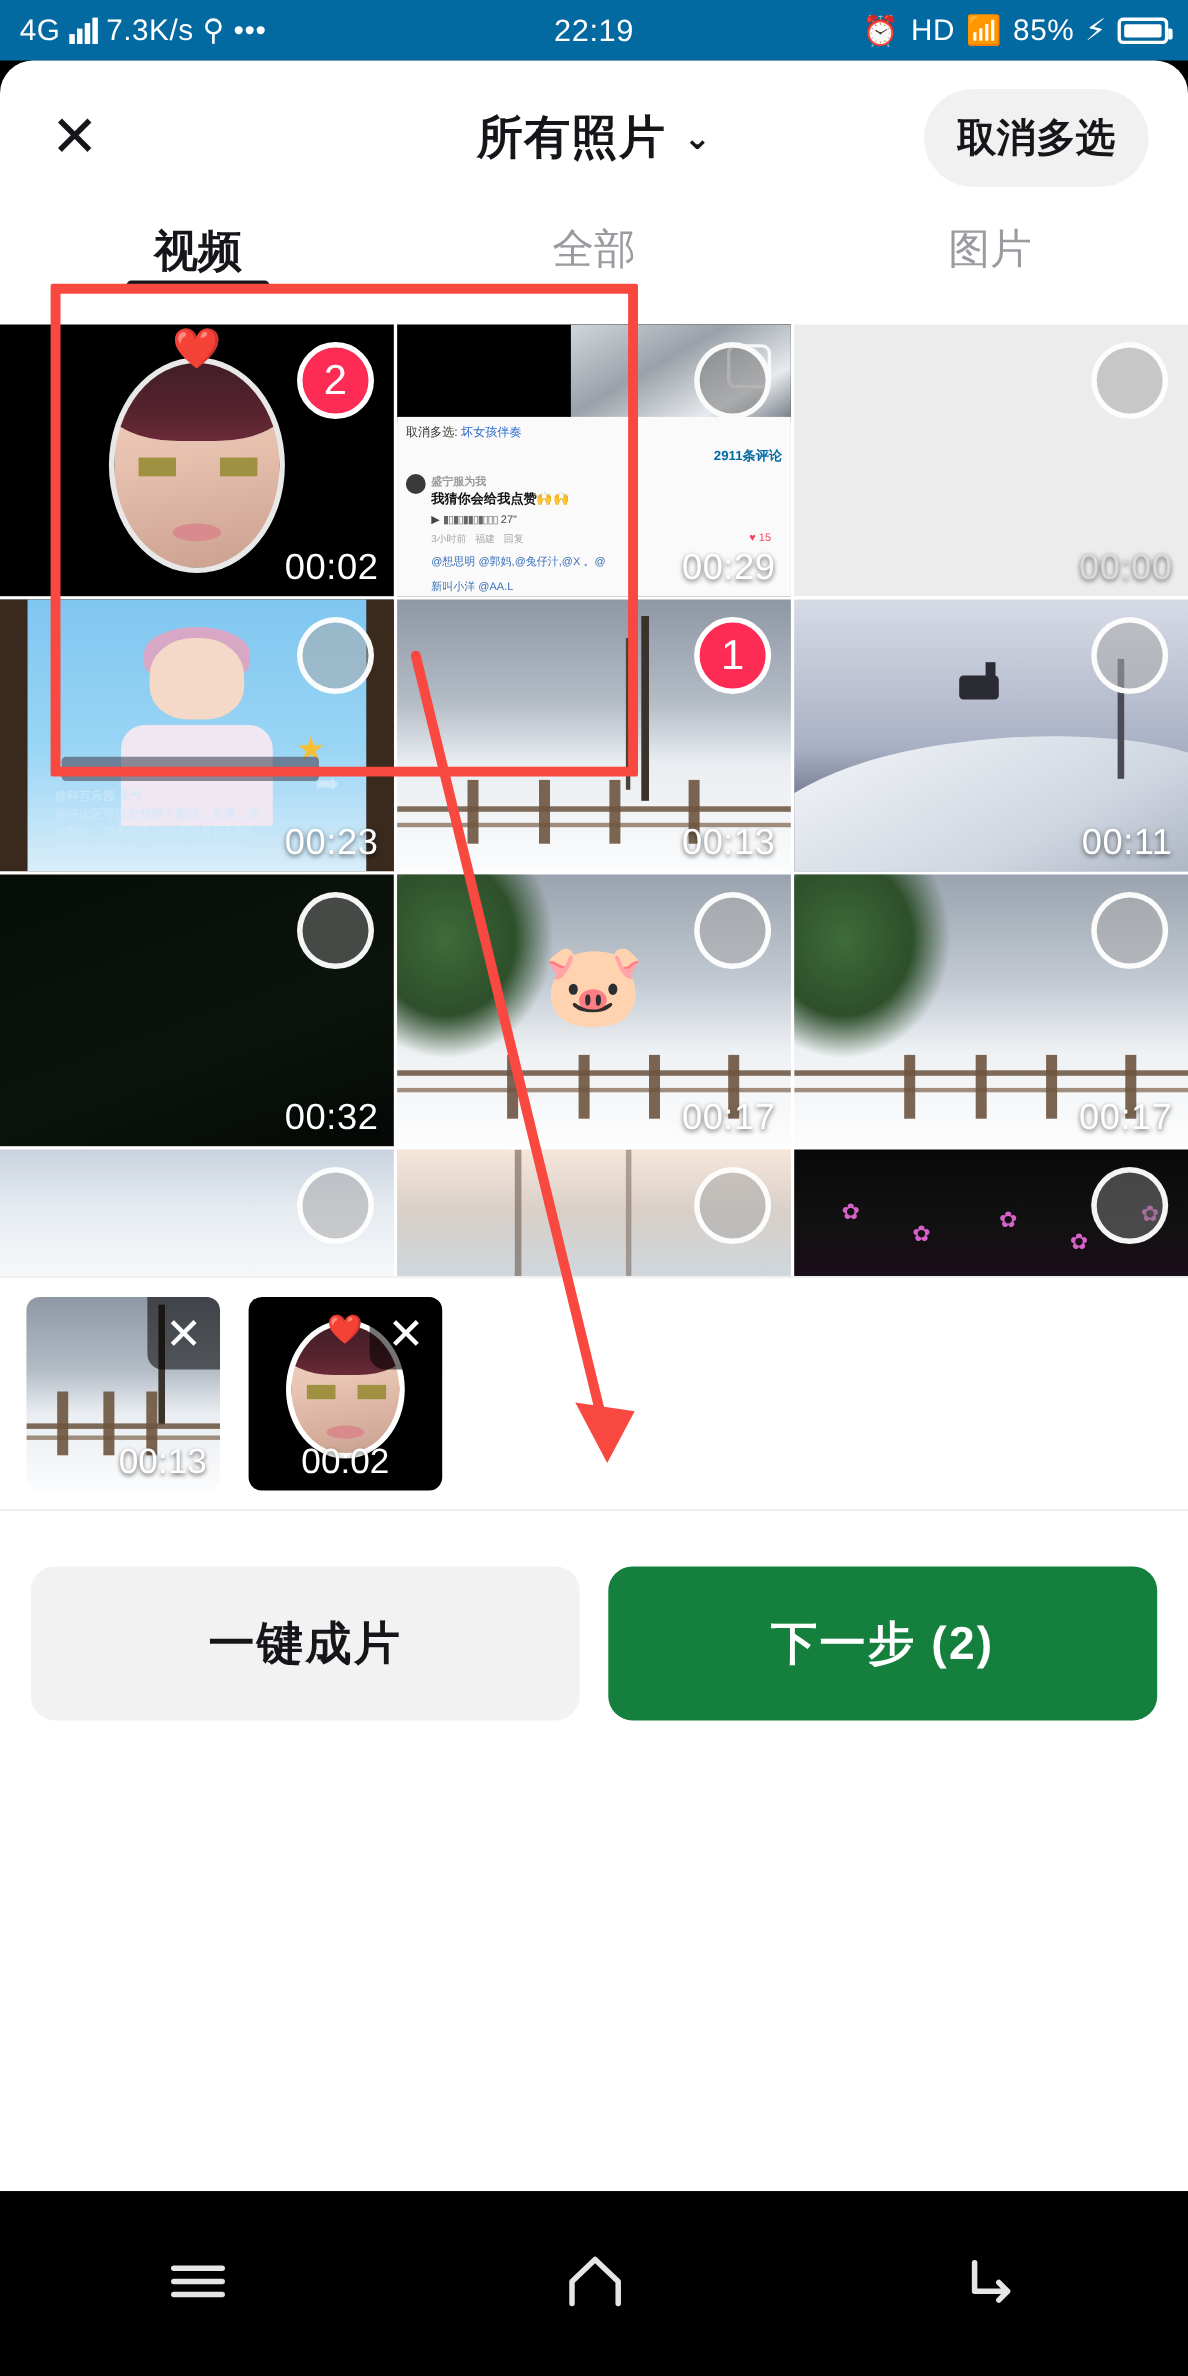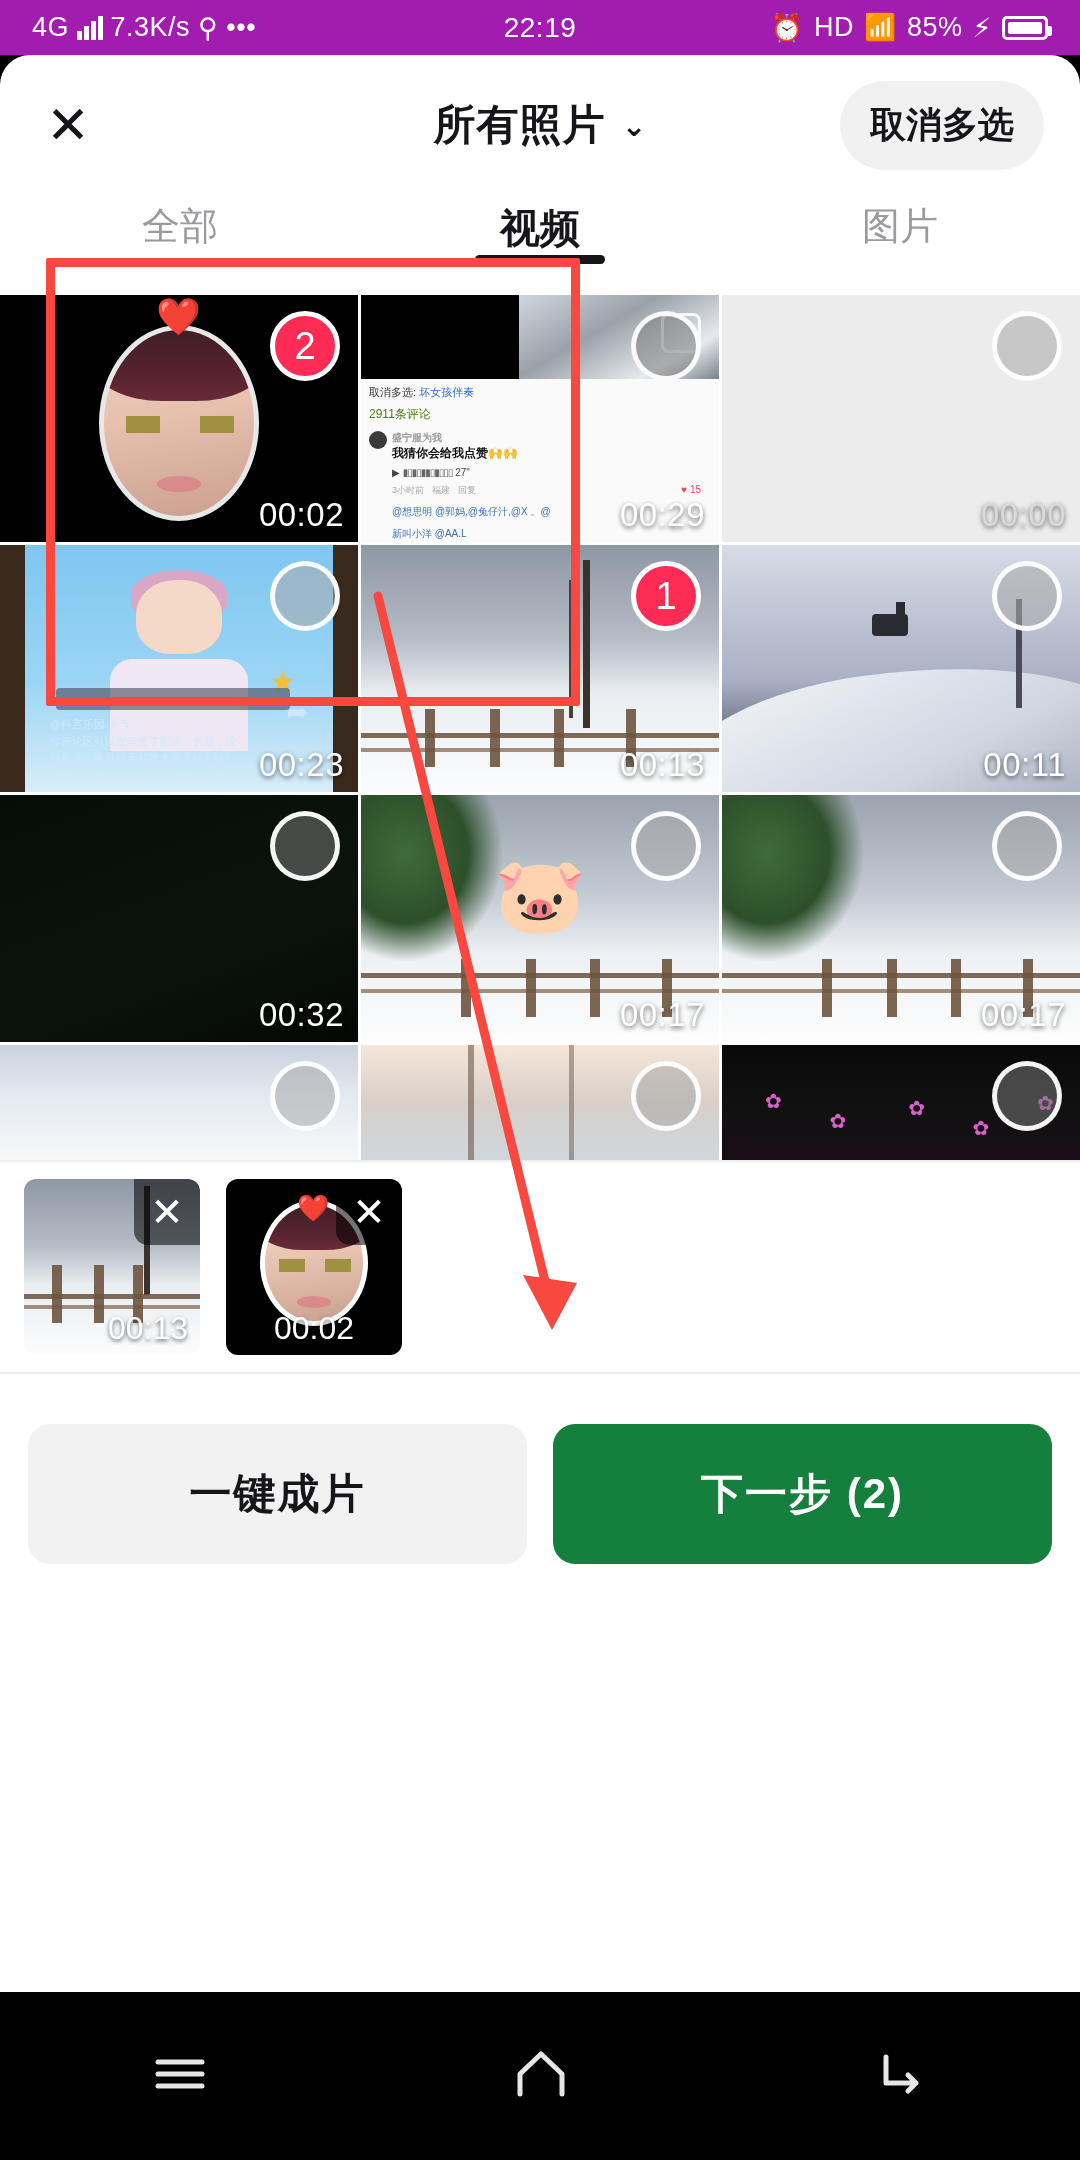--- a/index.html
+++ b/index.html
@@ -4,22 +4,22 @@
 <style>
   * { margin:0; padding:0; box-sizing:border-box; }
   html,body { width:1080px; height:2160px; }
   body {
     font-family:"Liberation Sans","DejaVu Sans",sans-serif;
     background:#000; overflow:hidden; position:relative;
   }
 
   
   .statusbar{
-    height:55px;width:1080px;background:#a21caf;color:#fff;
-    display:flex;align-items:center;padding:0 32px;font-size:27px;letter-spacing:.5px;
+    height:55px;width:1080px;background:#0369a1;color:#fff;
+    display:flex;align-items:center;padding:0 18px;font-size:27px;letter-spacing:.5px;
   }
   .sb-left{display:flex;align-items:center;gap:8px;}
   .sb-center{position:absolute;left:0;right:0;text-align:center;font-size:28px;font-weight:500;pointer-events:none;}
   .sb-right{margin-left:auto;display:flex;align-items:center;gap:10px;z-index:2;}
   .bars{display:inline-flex;align-items:flex-end;gap:2.5px;height:24px;}
   .bars i{display:block;width:4.5px;background:#fff;}
   .bars i:nth-child(1){height:9px}.bars i:nth-child(2){height:14px}
   .bars i:nth-child(3){height:19px}.bars i:nth-child(4){height:24px}
   .batt{width:46px;height:24px;border:3px solid #fff;border-radius:5px;position:relative;}
   .batt::after{content:"";position:absolute;right:-7px;top:7px;width:4px;height:10px;background:#fff;border-radius:0 2px 2px 0;}
@@ -92,21 +92,21 @@
   .heart{position:absolute;left:50%;top:4px;transform:translateX(-50%);font-size:36px;line-height:1;}
 
   
   .cscreen{position:absolute;inset:0;background:#fff;}
   .cs-top{position:absolute;left:0;right:0;top:0;height:36%;background:#000;}
   .cs-img{position:absolute;right:0;top:0;width:56%;height:36%;
     background:linear-gradient(150deg,#cfd6dc 0%,#9aa1a8 40%,#e7eaee 75%,#6f7780 100%);}
   .cs-body{position:absolute;left:0;right:0;top:34%;bottom:0;background:#fafafa;padding:6px 8px;}
   .cs-l{font-size:11px;color:#333;white-space:nowrap;overflow:hidden;}
   .cs-blue{color:#2f6fd0;font-weight:400;}
-  .cs-center{text-align:left;font-size:12px;color:#4d7c0f;margin:6px 0 8px;font-weight:400;}
+  .cs-center{text-align:right;font-size:12px;color:#0369a1;margin:6px 0 8px;font-weight:700;}
   .cs-row{display:flex;gap:5px;align-items:flex-start;margin-top:2px;}
   .cs-av{width:18px;height:18px;border-radius:50%;background:#3a3a3a;flex:none;}
   .cs-u{font-size:10px;color:#9a9a9a;font-weight:bold;}
   .cs-t{font-size:12px;color:#111;font-weight:700;}
   .cs-meta{font-size:9px;color:#a8a8a8;margin-top:4px;display:flex;gap:8px;}
   .cs-like{position:absolute;right:10px;font-size:10px;color:#f0455f;}
   .cs-play{display:inline-flex;align-items:center;gap:3px;font-size:10px;color:#444;margin-top:5px;}
   .cs-wave{letter-spacing:-1px;color:#666;}
   .cs-tags{font-size:10px;color:#3b6fb8;margin-top:7px;line-height:1.5;}
   .cs-expand{position:absolute;right:18px;top:18px;width:40px;height:40px;border-radius:8px;
@@ -194,26 +194,26 @@
   <div class="header">
     <div class="close-x">✕</div>
     <div class="title-wrap">
       <span class="title">所有照片</span>
       <span class="chev">⌄</span>
     </div>
     <div class="cancel-btn">取消多选</div>
   </div>
 
   <div class="tabs">
-    <div class="tab">
-      <span>全部</span>
-    </div>
     <div class="tab active">
       <span>视频</span>
       <span class="ul"></span>
+    </div>
+    <div class="tab">
+      <span>全部</span>
     </div>
     <div class="tab">
       <span>图片</span>
     </div>
   </div>
 
   <div class="grid">
 
     <div class="cell blackish">
       <div class="facewrap">

